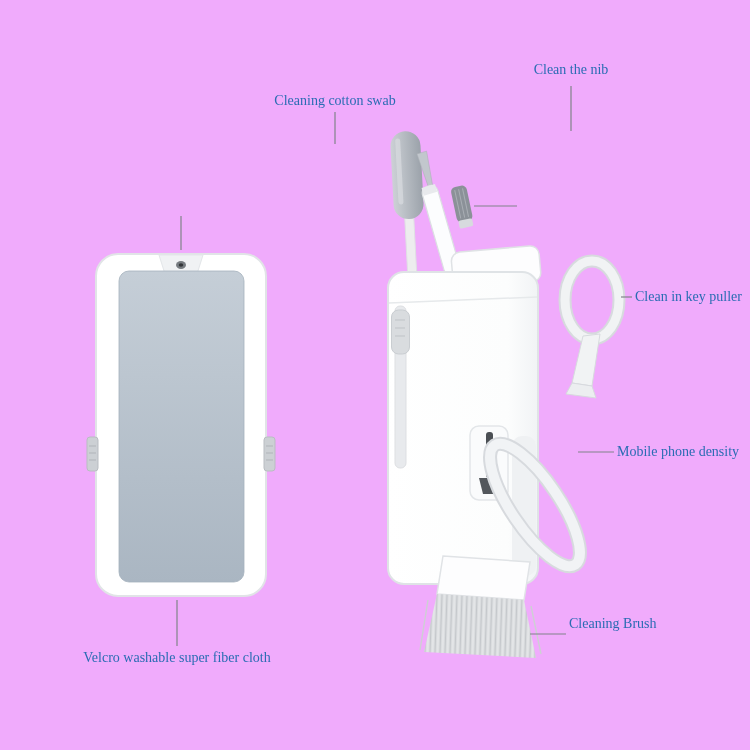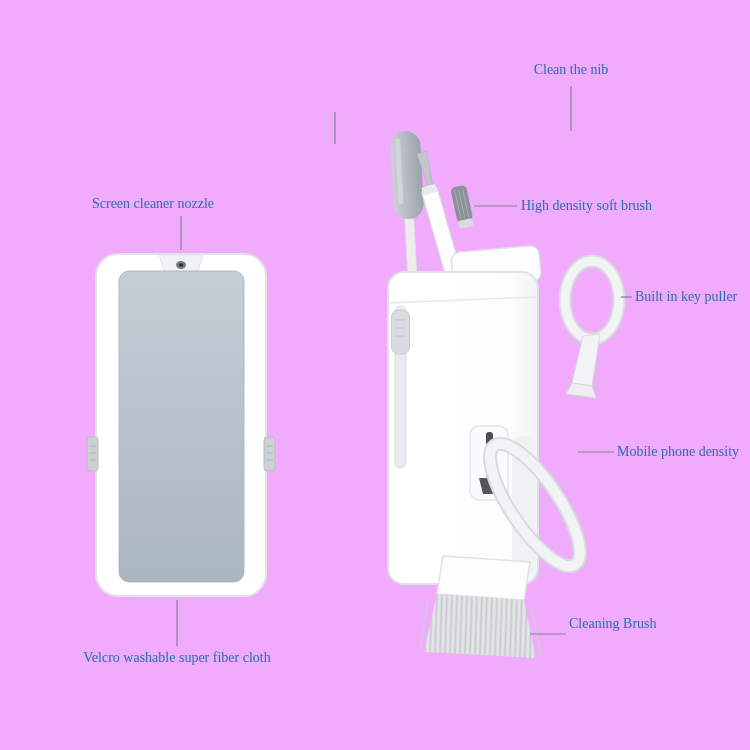--- a/index.html
+++ b/index.html
@@ -136,26 +136,25 @@
       <line x1="474" y1="206" x2="517" y2="206"></line>
       <line x1="621" y1="297" x2="632" y2="297"></line>
       <line x1="578" y1="452" x2="614" y2="452"></line>
       <line x1="530" y1="634" x2="566" y2="634"></line>
       <line x1="177" y1="600" x2="177" y2="646"></line>
     </g>
   </svg>
 
   <div class="label center" style="left:505px;top:62px;width:132px">Clean the nib</div>
 
+  <div class="label center" style="left:253px;top:93px;width:164px">Cleaning cotton swab</div>
 
-  <div class="label center" style="left:71px;top:196px;width:164px">Screen cleaner nozzle</div>
 
-  <div class="label nowrap" style="left:521px;top:198px">High density soft brush</div>
 
-  <div class="label nowrap" style="left:635px;top:289px">Built in key puller</div>
+  <div class="label nowrap" style="left:635px;top:289px">Clean in key puller</div>
 
   <div class="label nowrap" style="left:617px;top:444px">Mobile phone density</div>
 
   <div class="label nowrap" style="left:569px;top:616px">Cleaning Brush</div>
 
   <div class="label center" style="left:57px;top:650px;width:240px">Velcro washable super fiber cloth</div>
 
 </div>
 
 </body></html>

